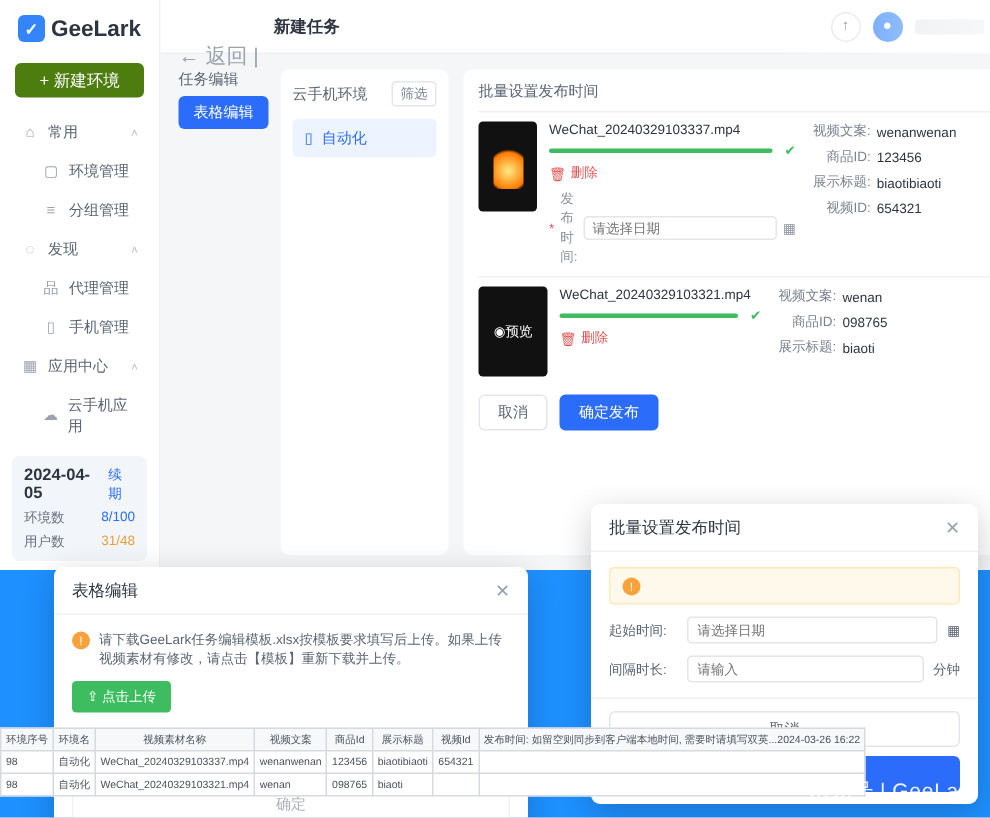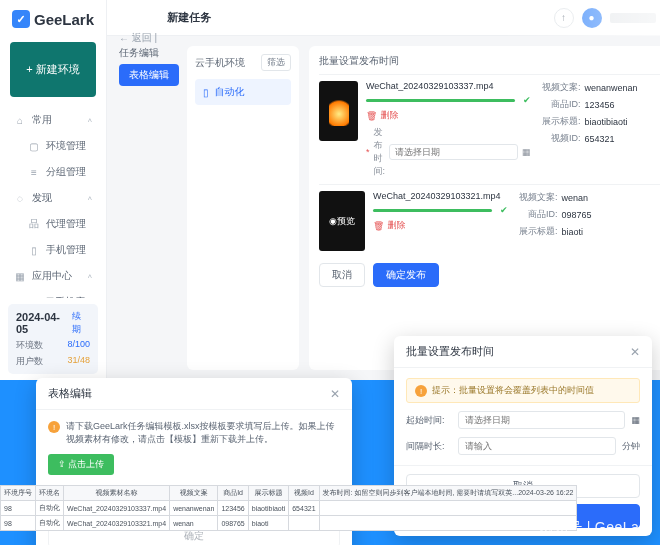--- a/index.html
+++ b/index.html
@@ -1,33 +1,33 @@
 <!DOCTYPE html>
 <html><head>
 <meta charset="utf-8">
 <style>
   * { box-sizing: border-box; margin: 0; padding: 0; font-family: "Segoe UI", Arial, sans-serif; }
   body { width: 660px; height: 545px; background: #1e90ff; position: relative; overflow: hidden; font-size: 10px; }
   .app { position: absolute; top: 0; left: 0; width: 660px; height: 380px; background: #f5f6f8; display: flex; }
   .sidebar { width: 128px; background: #fff; border-right: 1px solid #eef0f3; display: flex; flex-direction: column; }
   .logo { display: flex; align-items: center; gap: 4px; padding: 10px 12px; font-size: 15px; font-weight: 600; color: #2d3541; }
   .logo-ico { width: 18px; height: 18px; background: #3585fa; border-radius: 4px; display: flex; align-items: center; justify-content: center; color: #fff; font-size: 11px; }
-  .new-env-btn { margin: 4px 10px 10px; background: #0f766e; color: #fff; border: none; border-radius: 4px; padding: 20px 0; font-size: 11px; cursor: pointer; }
+  .new-env-btn { margin: 4px 10px 10px; background: #4d7c0f; color: #fff; border: none; border-radius: 4px; padding: 4px 0; font-size: 11px; cursor: pointer; }
   .nav { flex: 1; overflow: hidden; }
   .nav-item { display: flex; align-items: center; gap: 6px; padding: 6px 14px; color: #5b6573; font-size: 10px; cursor: pointer; }
   .nav-item.sub { padding-left: 28px; }
   .nav-ico { width: 12px; height: 12px; display: inline-flex; align-items: center; justify-content: center; color: #9aa3ae; }
   .chev { margin-left: auto; color: #b5bdc6; font-size: 8px; }
   .card { margin: 6px 8px; background: #f2f5fa; border-radius: 5px; padding: 6px 8px; font-size: 9px; color: #6b7380; }
   .card .d { color: #2d3541; font-weight: 600; font-size: 11px; }
   .card .row { display: flex; justify-content: space-between; margin-top: 3px; }
   .tag { color: #2b6cfa; }
   .main { flex: 1; display: flex; flex-direction: column; }
   .topbar { height: 36px; display: flex; align-items: center; padding: 0 12px; gap: 10px; background: #fff; border-bottom: 1px solid #eef0f3; }
-  .bc { color: #9aa3ae; font-size: 10px; margin-top: 40px; }
+  .bc { color: #9aa3ae; font-size: 14px; margin-top: 40px; }
   .title { color: #2d3541; font-size: 11px; font-weight: 600; }
   .tb-right { margin-left: auto; display: flex; align-items: center; gap: 8px; }
   .circ { width: 20px; height: 20px; border-radius: 50%; border: 1px solid #e2e6ea; display: flex; align-items: center; justify-content: center; color: #7a8390; }
   .avatar { width: 20px; height: 20px; border-radius: 50%; background: #3585fa; color: #fff; display: flex; align-items: center; justify-content: center; }
   .uname { width: 46px; height: 10px; background: #e4e7ea; border-radius: 2px; }
   .content { flex: 1; padding: 10px 12px; display: flex; flex-direction: row; gap: 8px; overflow: hidden; }
   .sec-t { color: #5b6573; font-size: 10px; margin-bottom: 4px; }
   .chip-row { display: flex; align-items: center; gap: 8px; }
   .chip { background: #2b6cfa; color: #fff; border-radius: 4px; padding: 4px 10px; font-size: 10px; cursor: pointer; }
   .body { display: flex; gap: 10px; flex: 1; overflow: hidden; }
@@ -279,21 +279,20 @@
 </div>
 
 <div class="modal m2">
   <div class="mh">
       <span>批量设置发布时间</span>
       <span class="x">✕</span>
     </div>
   <div class="mb">
     <div class="alert">
         <span class="warn-ico">!</span>
-        <span>提示：批量设置将会覆盖列表中的时间值</span>
       </div>
     <div class="frow">
         <label>起始时间:</label>
         <input placeholder="请选择日期" style="">
         <span>▦</span>
       </div>
     <div class="frow">
         <label>间隔时长:</label>
         <input placeholder="请输入" style="">
         <span class="unit">分钟</span>

